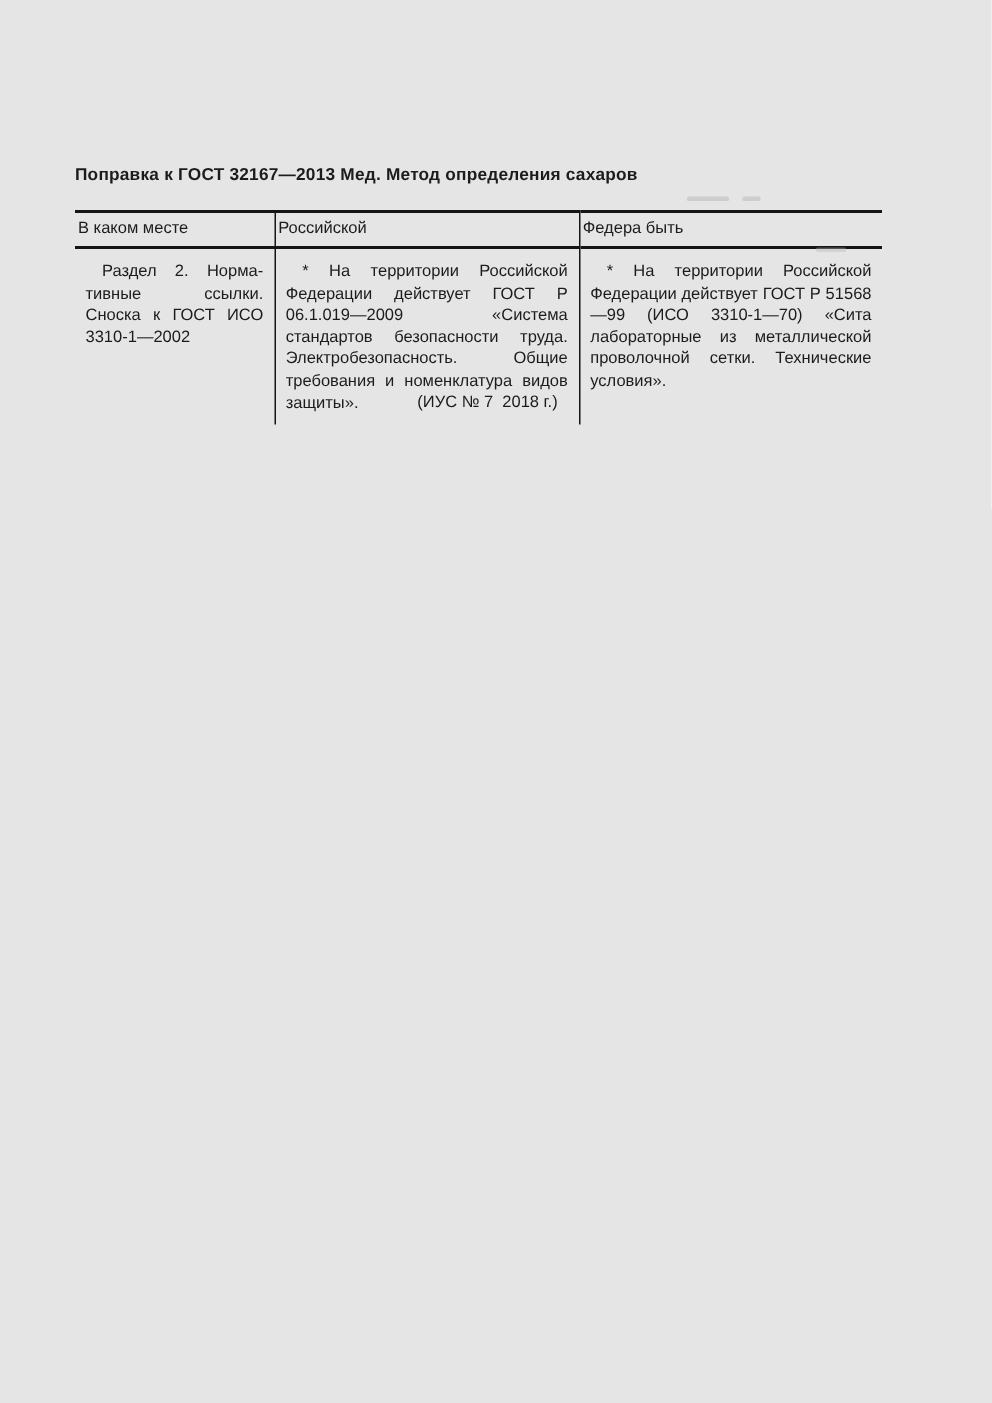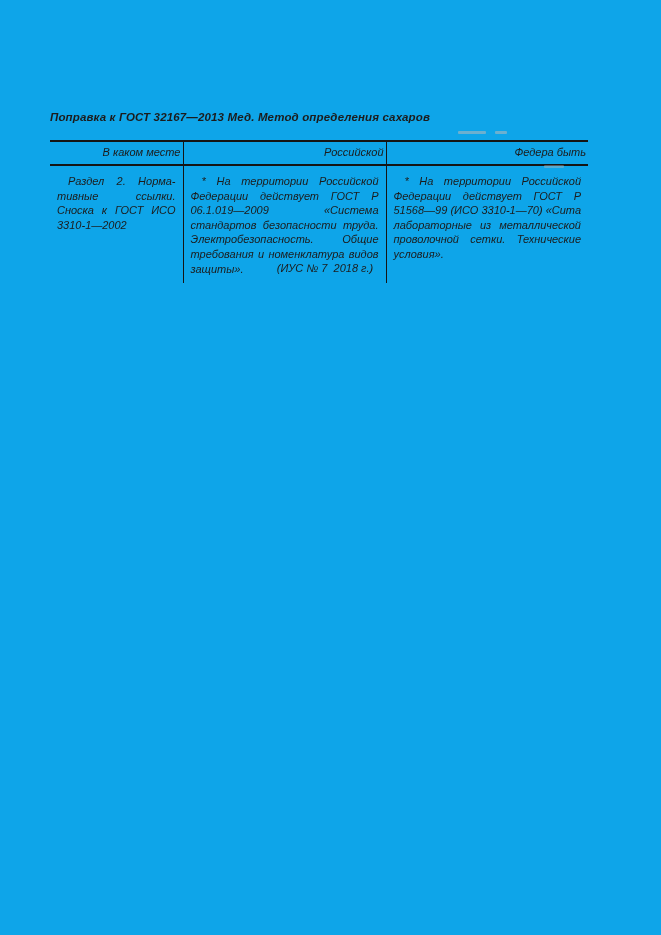--- a/index.html
+++ b/index.html
@@ -9,22 +9,21 @@
     height: 935px;
     background: #ffffff;
     position: relative;
     font-family: "Liberation Sans", sans-serif;
     color: #1c1c1c;
     overflow: hidden;
   }
   .page {
     position: absolute;
     inset: 0;
-    background: #0ea5e9;
-    font-style: italic;
+    background: #e5e5e5;
   }
   .doc-title {
     position: absolute;
     left: 50px;
     top: 110px;
     width: 540px;
     font-size: 11.5px;
     font-weight: bold;
     line-height: 14px;
     letter-spacing: 0.15px;
@@ -38,21 +37,21 @@
     table-layout: fixed;
   }
   table.correction-table col.c1 { width: 133px; }
   table.correction-table col.c2 { width: 203px; }
   table.correction-table col.c3 { width: 202px; }
   table.correction-table th {
     border-top: 2px solid #151515;
     border-bottom: 2px solid #151515;
     font-weight: normal;
     font-size: 11px;
-    text-align: right;
+    text-align: left;
     padding: 4px 2px 5px 2px;
     line-height: 13px;
   }
   table.correction-table th + th,
   table.correction-table td + td {
     border-left: 1.5px solid #151515;
   }
   table.correction-table td {
     vertical-align: top;
     font-size: 11px;

